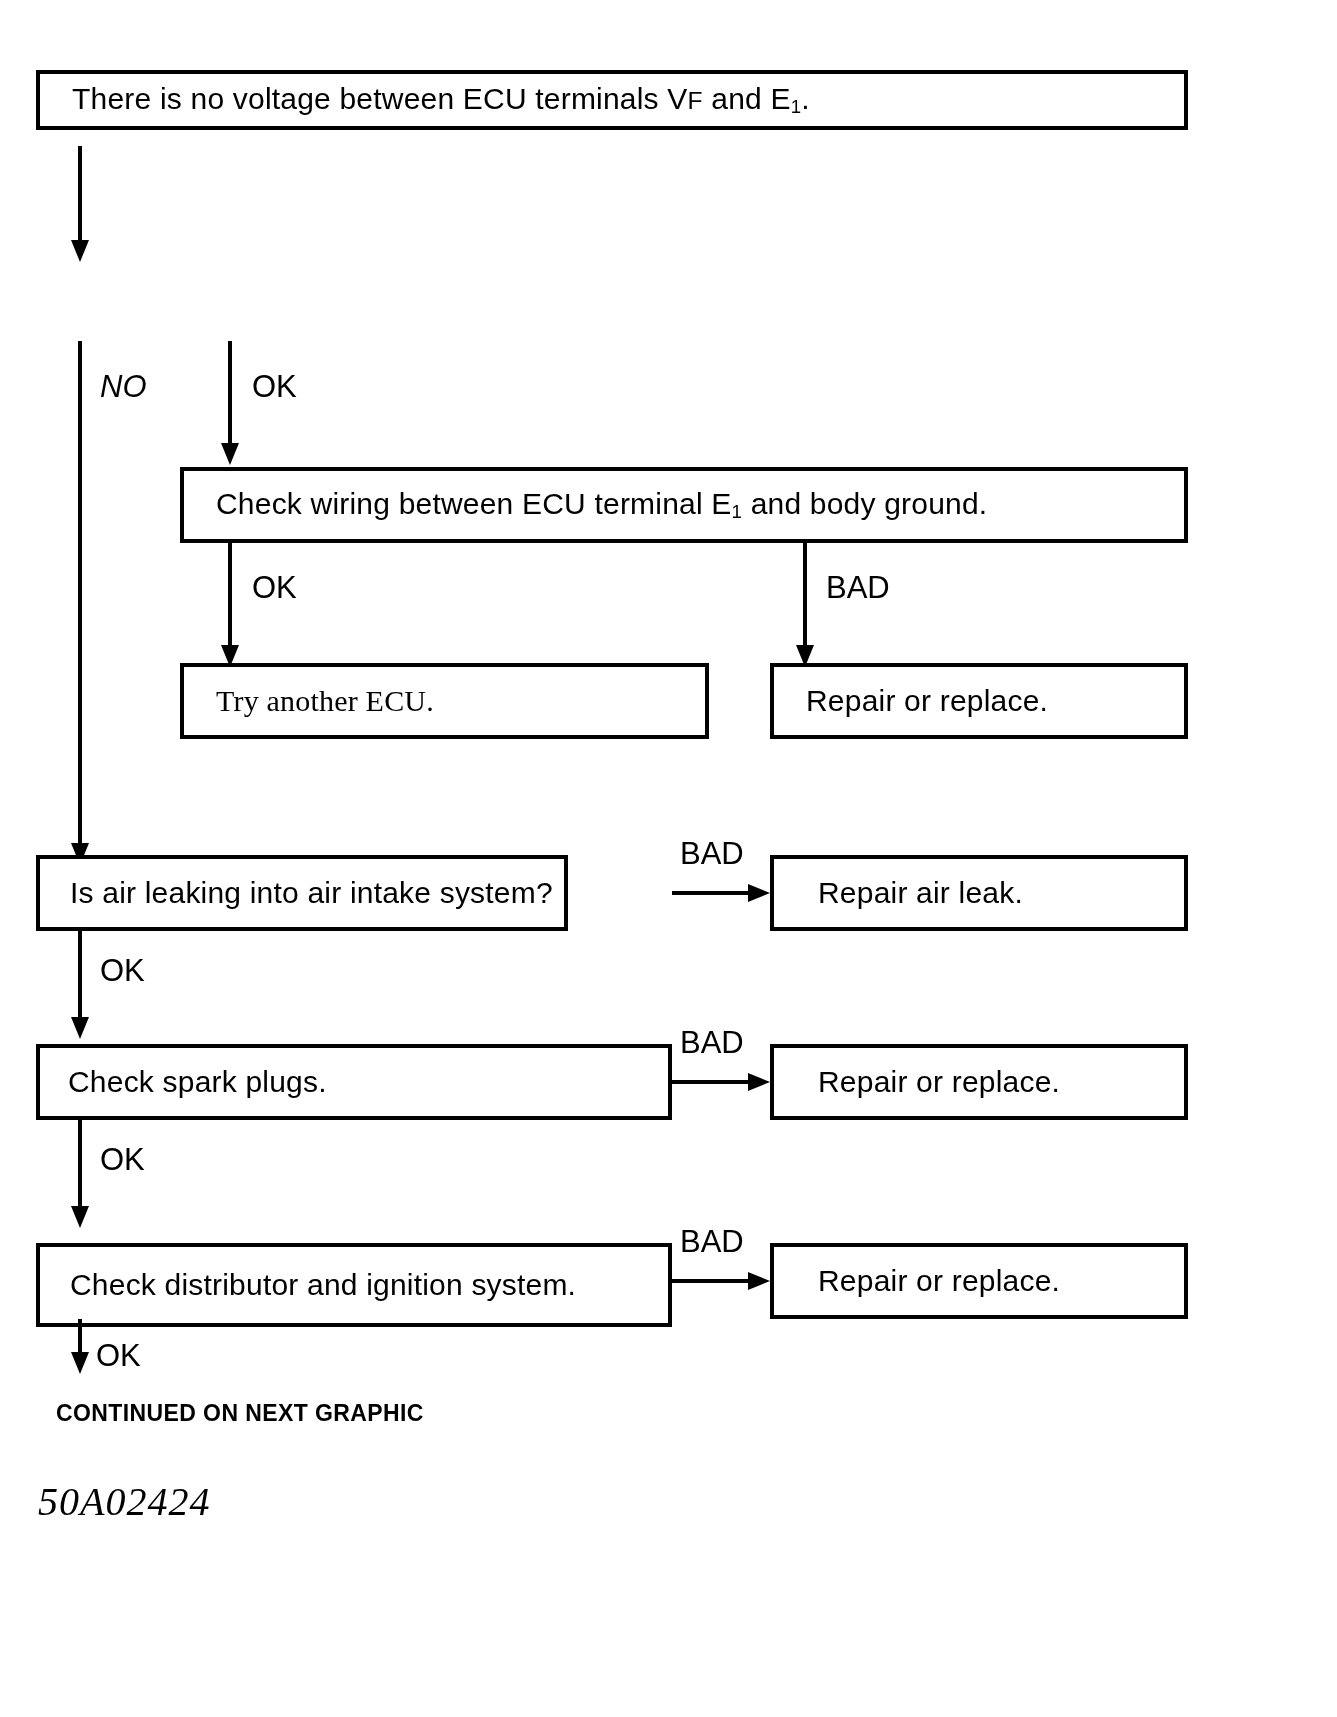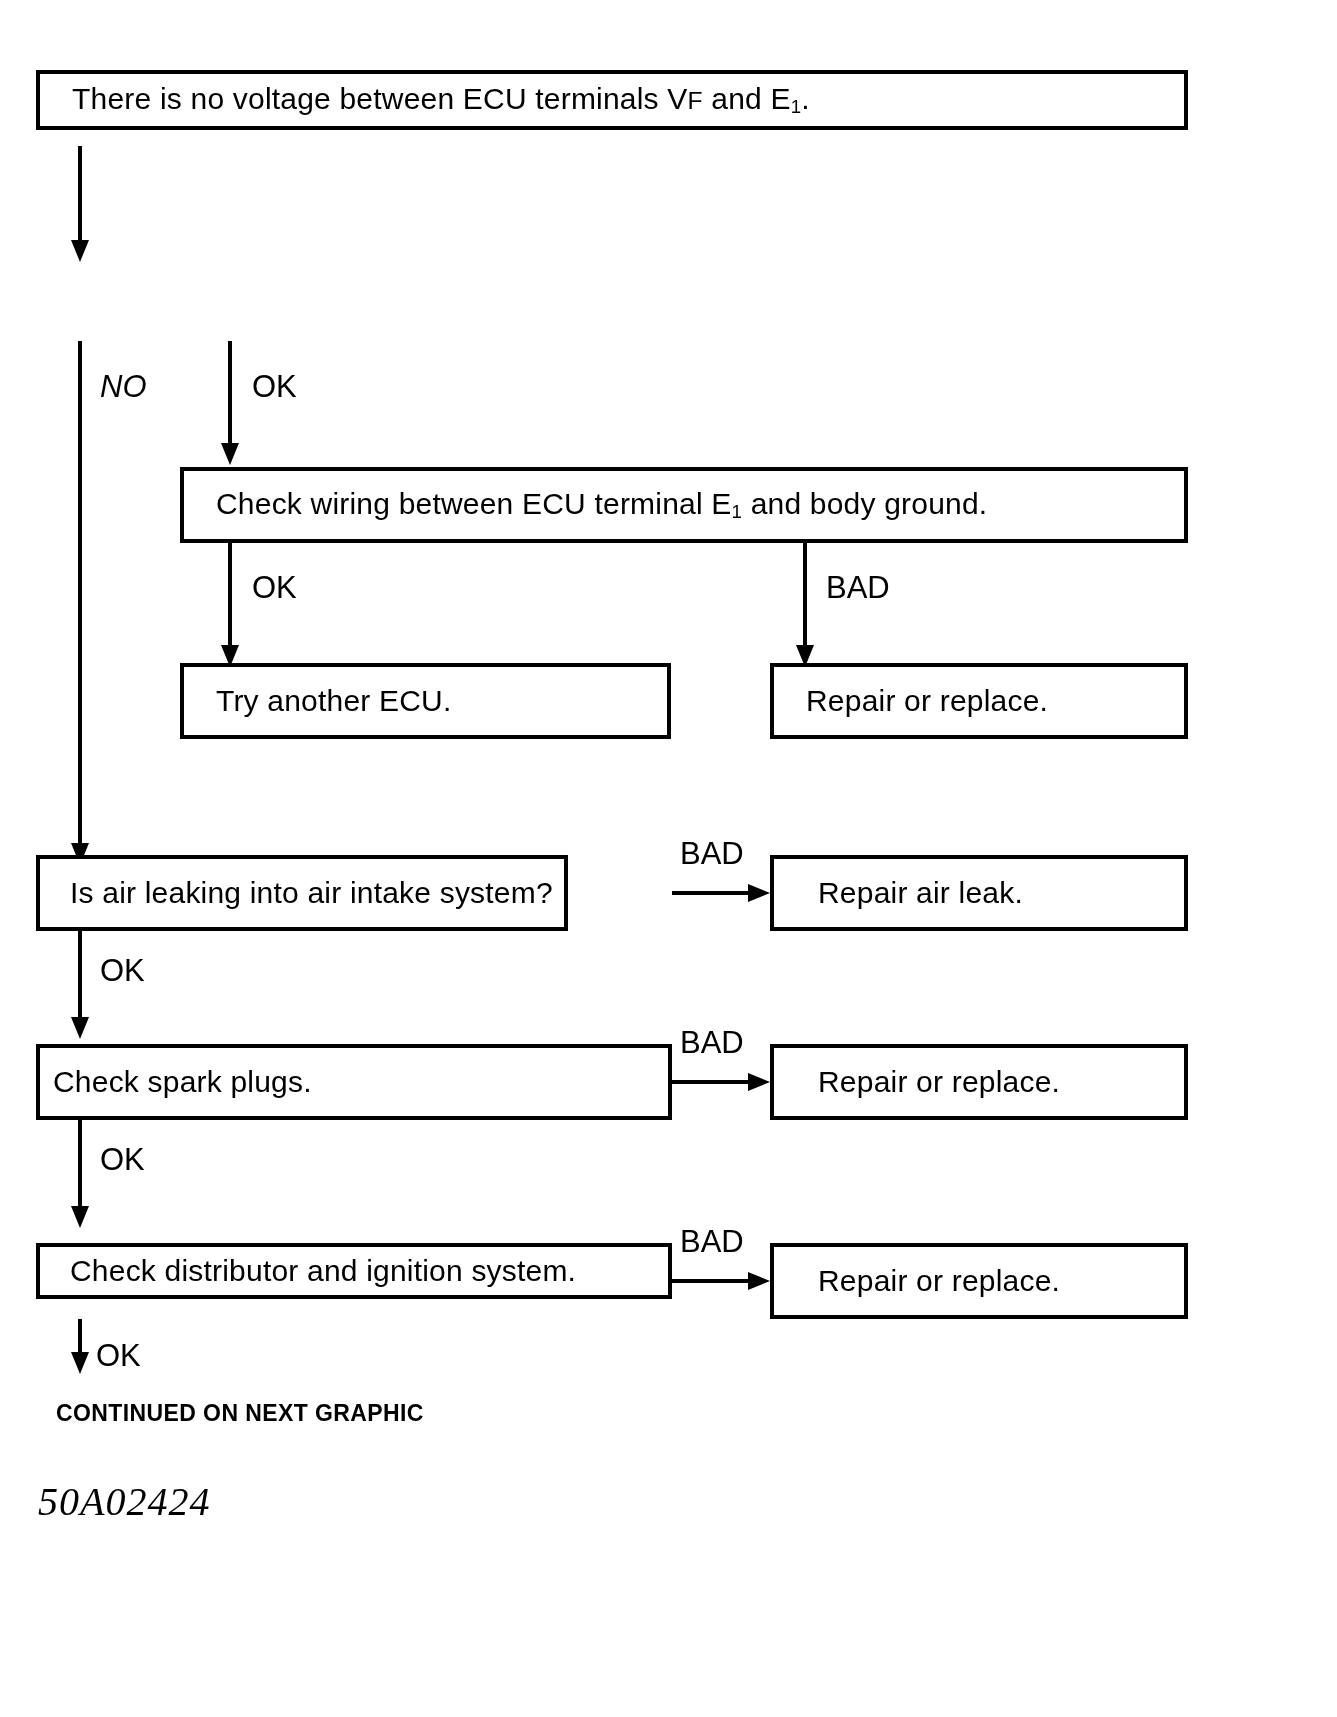--- a/index.html
+++ b/index.html
@@ -103,21 +103,21 @@
   </div>
 
   <div class="vline" style="left:228px; top:543px; height:108px;"></div>
   <div class="arrow-down" style="left:221px; top:645px;"></div>
   <div class="edge-label" style="left:252px; top:572px;">OK</div>
 
   <div class="vline" style="left:803px; top:543px; height:108px;"></div>
   <div class="arrow-down" style="left:796px; top:645px;"></div>
   <div class="edge-label" style="left:826px; top:572px;">BAD</div>
 
-  <div class="box" style="left:180px; top:663px; width:491px; height:76px;">
+  <div class="box" style="left:180px; top:663px; width:529px; height:76px;font-family:Liberation Serif, serif;">
     <span class="txt">Try another ECU.</span>
   </div>
 
   <div class="box" style="left:770px; top:663px; width:418px; height:76px;">
     <span class="txt">Repair or replace.</span>
   </div>
 
   <div class="box" style="left:36px; top:855px; width:532px; height:76px;">
     <span class="txt" style="padding-left:30px;">Is air leaking into air intake system?</span>
   </div>
@@ -128,36 +128,36 @@
 
   <div class="box" style="left:770px; top:855px; width:418px; height:76px;text-align:center;">
     <span class="txt" style="padding-left:44px;">Repair air leak.</span>
   </div>
 
   <div class="vline" style="left:78px; top:931px; height:92px;"></div>
   <div class="arrow-down" style="left:71px; top:1017px;"></div>
   <div class="edge-label" style="left:100px; top:955px;">OK</div>
 
   <div class="box" style="left:36px; top:1044px; width:636px; height:76px;">
-    <span class="txt" style="padding-left:13px;">Check spark plugs.</span>
+    <span class="txt" style="padding-left:28px;">Check spark plugs.</span>
   </div>
 
   <div class="hline" style="left:672px; top:1080px; width:82px;"></div>
   <div class="arrow-right" style="left:748px; top:1073px;"></div>
   <div class="edge-label" style="left:680px; top:1027px;">BAD</div>
 
   <div class="box" style="left:770px; top:1044px; width:418px; height:76px;">
     <span class="txt" style="padding-left:44px;">Repair or replace.</span>
   </div>
 
   <div class="vline" style="left:78px; top:1120px; height:92px;"></div>
   <div class="arrow-down" style="left:71px; top:1206px;"></div>
   <div class="edge-label" style="left:100px; top:1144px;">OK</div>
 
-  <div class="box" style="left:36px; top:1243px; width:636px; height:56px;text-align:right;">
+  <div class="box" style="left:36px; top:1243px; width:636px; height:84px;text-align:right;">
     <span class="txt" style="padding-left:30px;">Check distributor and ignition system.</span>
   </div>
 
   <div class="hline" style="left:672px; top:1279px; width:82px;"></div>
   <div class="arrow-right" style="left:748px; top:1272px;"></div>
   <div class="edge-label" style="left:680px; top:1226px;">BAD</div>
 
   <div class="box" style="left:770px; top:1243px; width:418px; height:76px;">
     <span class="txt" style="padding-left:44px;">Repair or replace.</span>
   </div>

